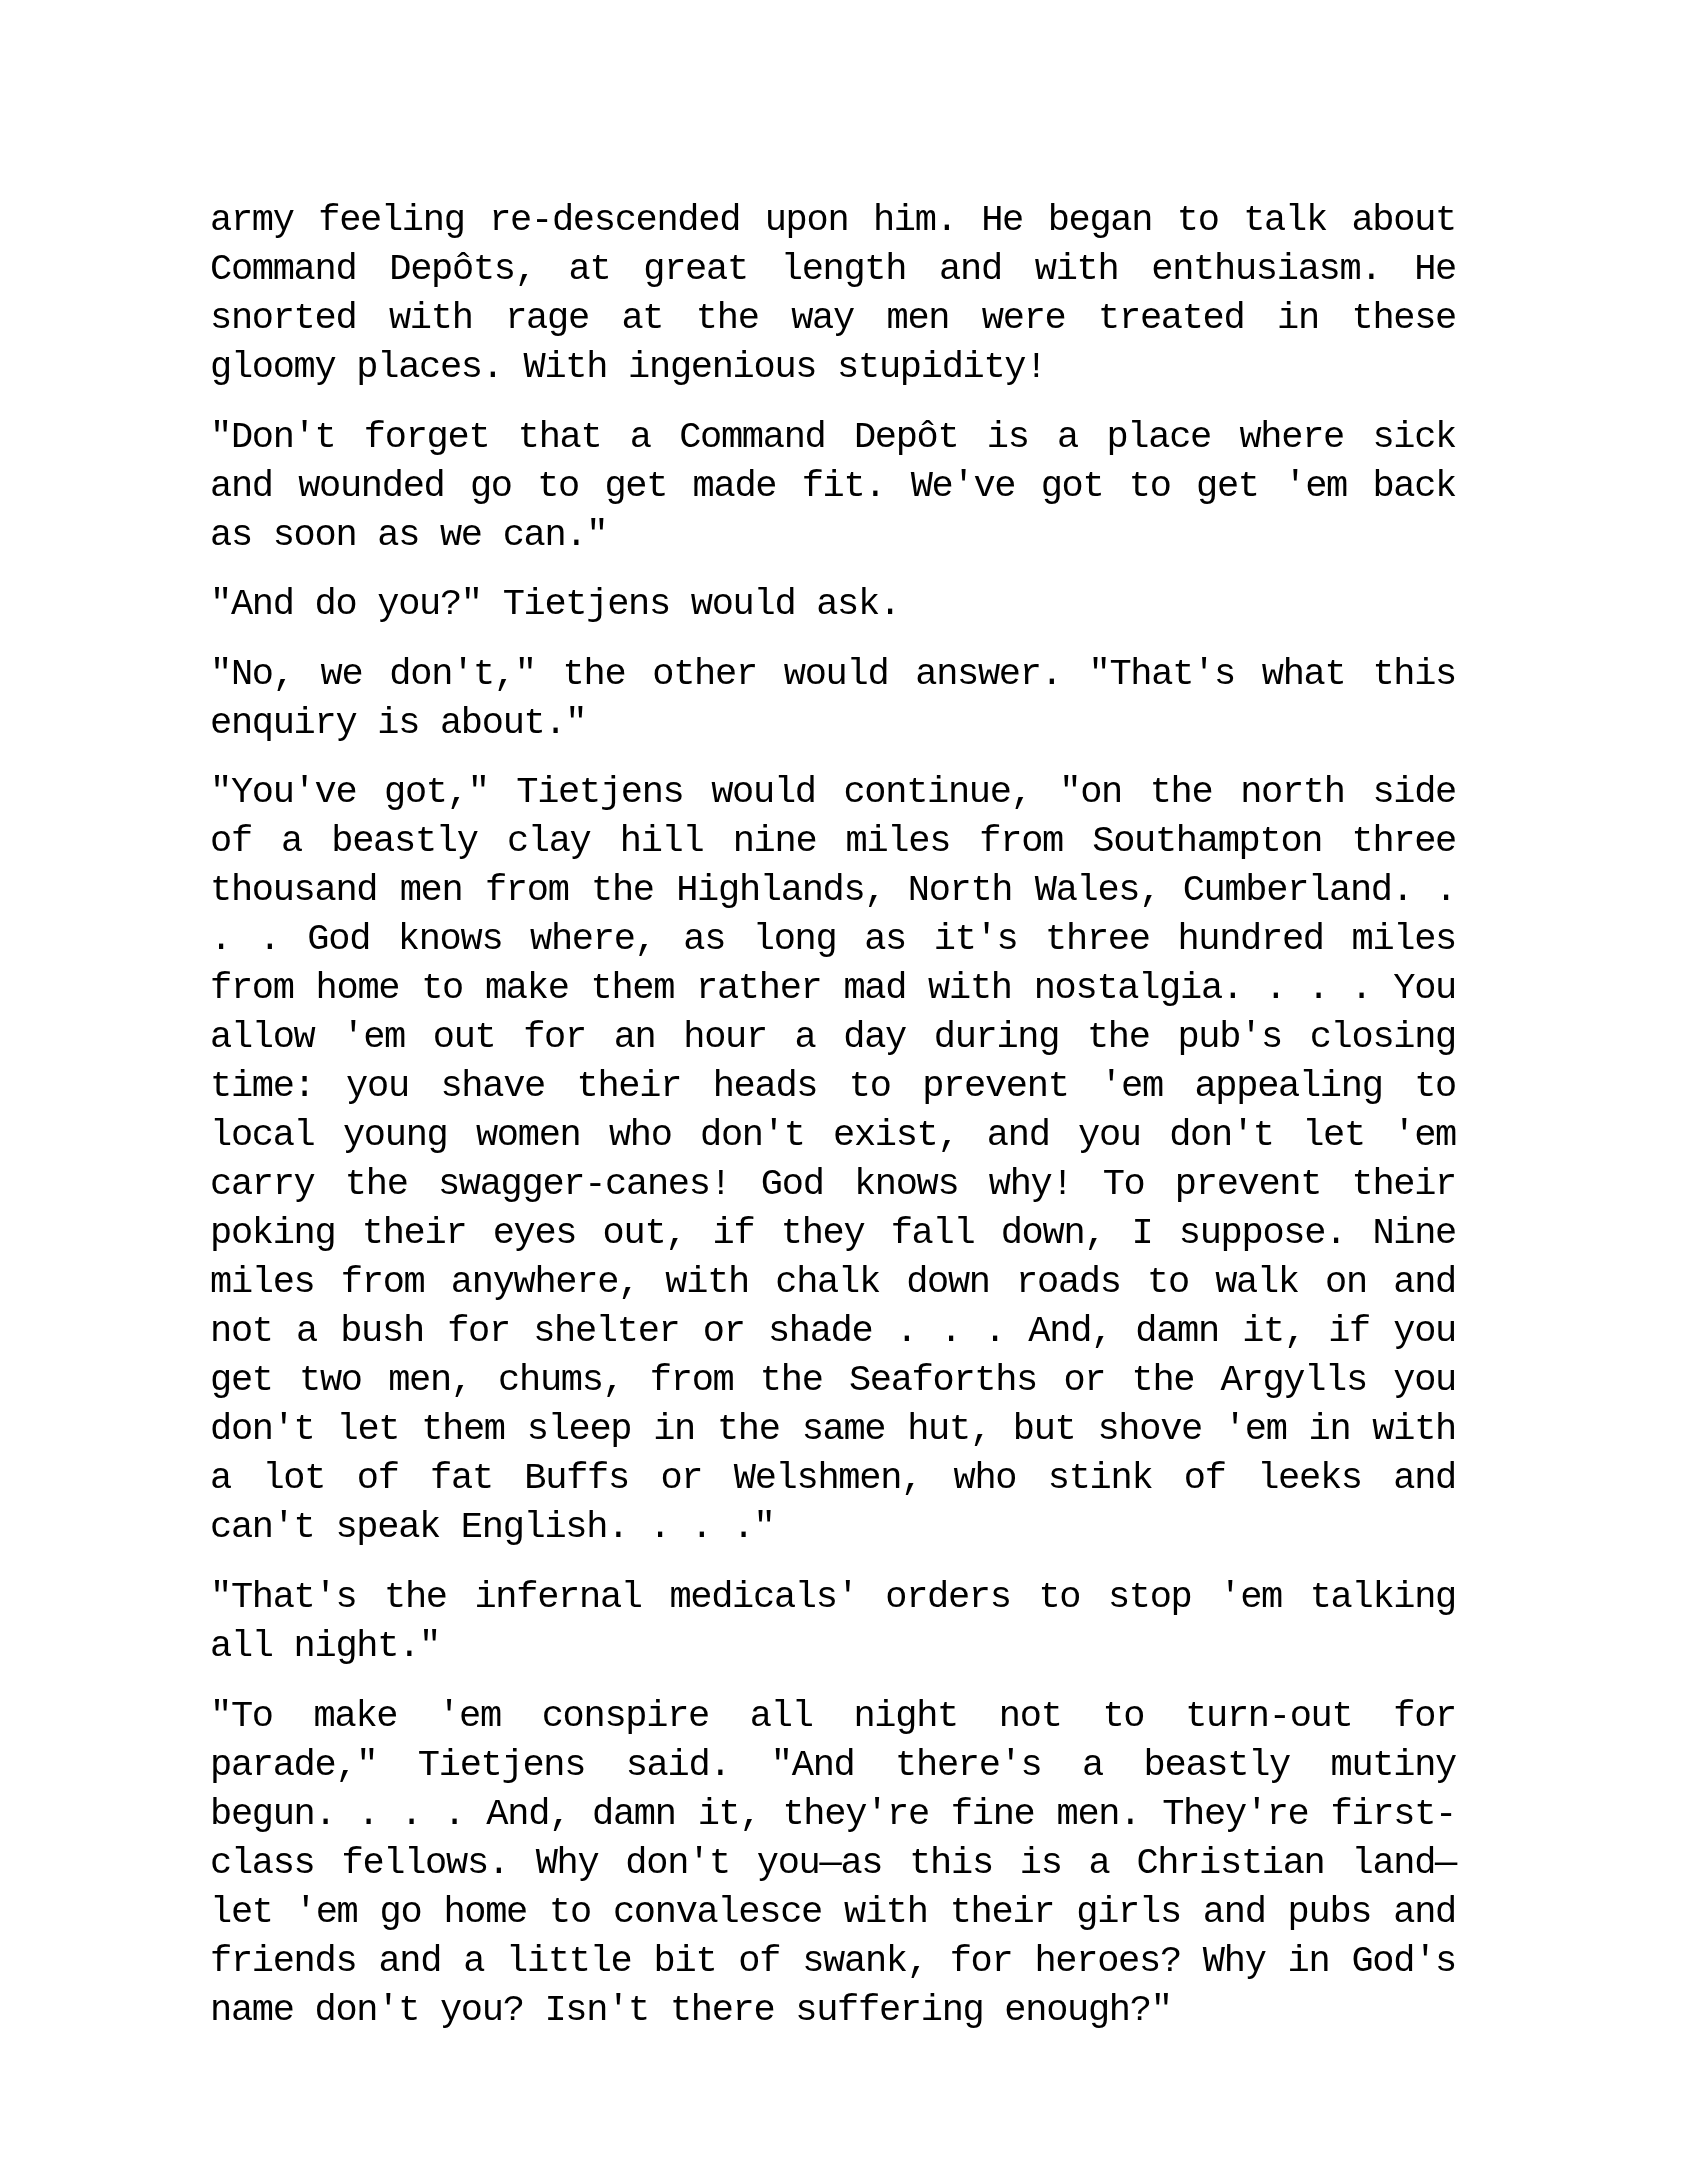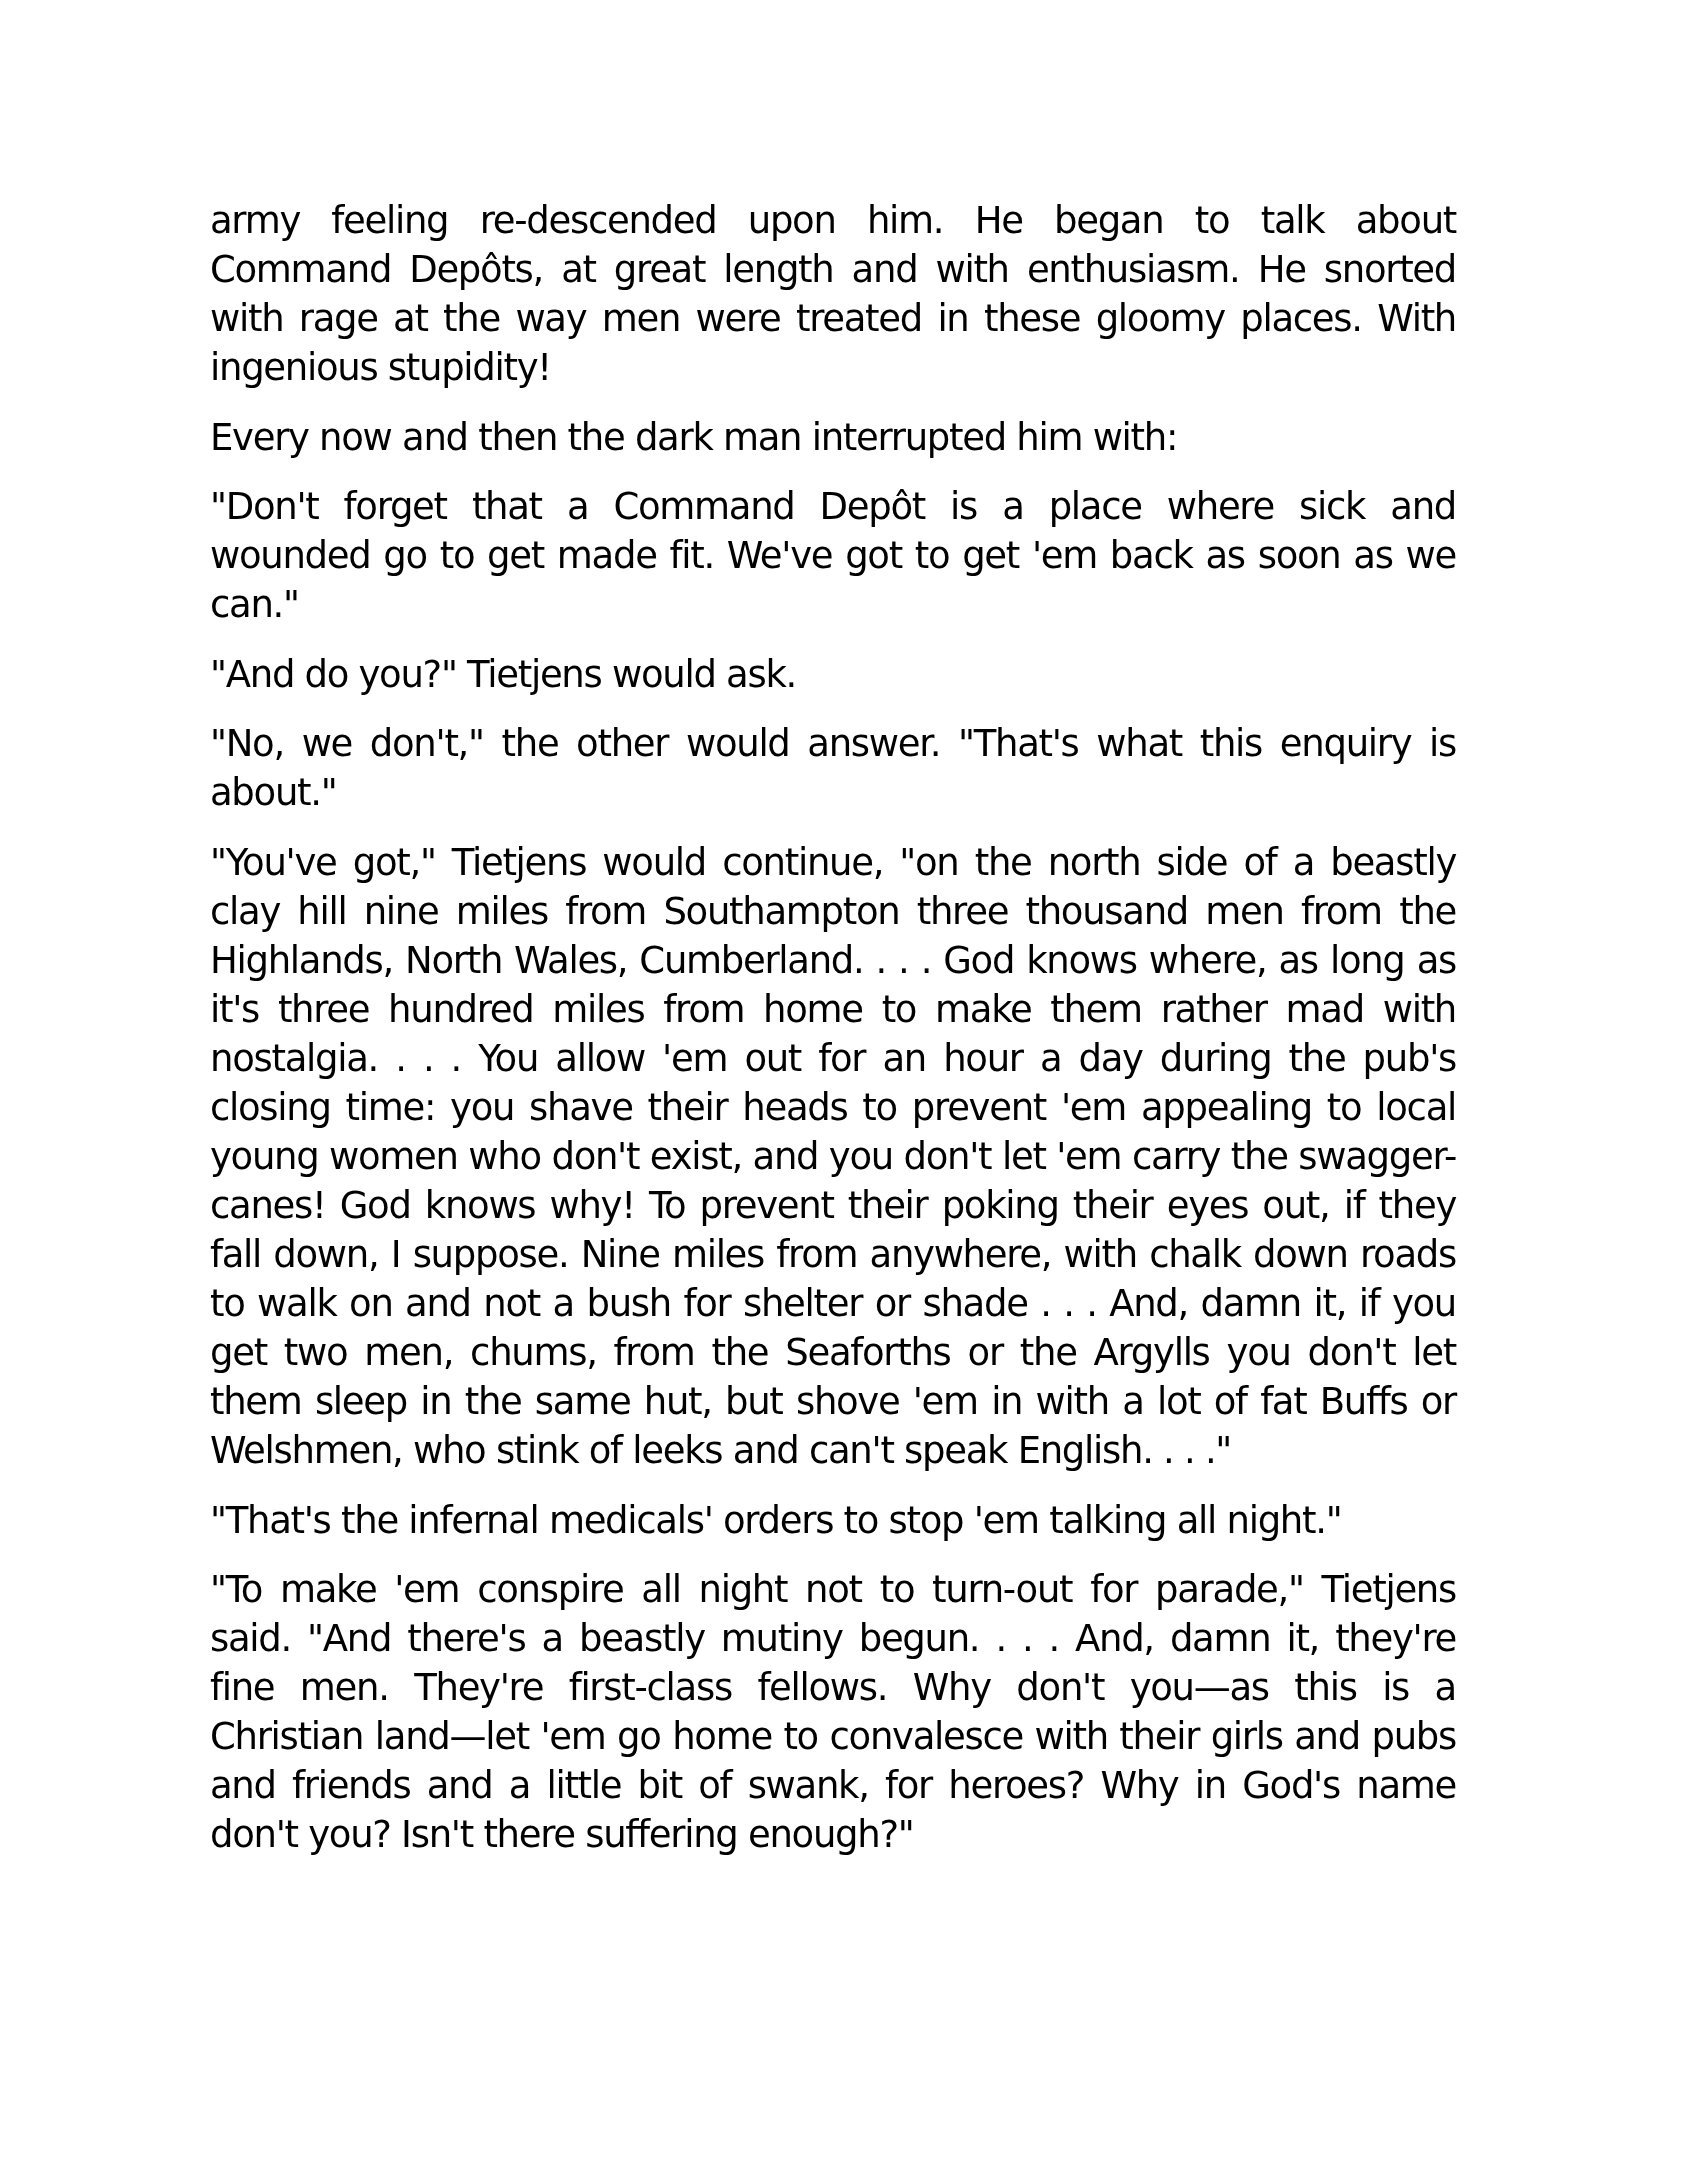--- a/index.html
+++ b/index.html
@@ -25,28 +25,28 @@
       letter-spacing: -1.3px;
       word-spacing: 0px;
     }
     .para {
       margin: 0 0 20.6px 0;
       text-align: justify;
       text-justify: inter-word;
     }
     .para.last-line-left {
       text-align-last: left;
+      font-family: Liberation Mono, monospace;
     }
   </style>
 </head>
 <body>
 
 <div class="page">
   <p class="para last-line-left">army feeling re-descended upon him. He began to talk about Command Depôts, at great length and with enthusiasm. He snorted with rage at the way men were treated in these gloomy places. With ingenious stupidity!</p>
-  <p class="para last-line-left">Every now and then the dark man interrupted him with:</p>
   <p class="para last-line-left">"Don't forget that a Command Depôt is a place where sick and wounded go to get made fit. We've got to get 'em back as soon as we can."</p>
   <p class="para last-line-left">"And do you?" Tietjens would ask.</p>
   <p class="para last-line-left">"No, we don't," the other would answer. "That's what this enquiry is about."</p>
   <p class="para last-line-left">"You've got," Tietjens would continue, "on the north side of a beastly clay hill nine miles from Southampton three thousand men from the Highlands, North Wales, Cumberland. . . . God knows where, as long as it's three hundred miles from home to make them rather mad with nostalgia. . . . You allow 'em out for an hour a day during the pub's closing time: you shave their heads to prevent 'em appealing to local young women who don't exist, and you don't let 'em carry the swagger-canes! God knows why! To prevent their poking their eyes out, if they fall down, I suppose. Nine miles from anywhere, with chalk down roads to walk on and not a bush for shelter or shade . . . And, damn it, if you get two men, chums, from the Seaforths or the Argylls you don't let them sleep in the same hut, but shove 'em in with a lot of fat Buffs or Welshmen, who stink of leeks and can't speak English. . . ."</p>
   <p class="para last-line-left">"That's the infernal medicals' orders to stop 'em talking all night."</p>
   <p class="para last-line-left">"To make 'em conspire all night not to turn-out for parade," Tietjens said. "And there's a beastly mutiny begun. . . . And, damn it, they're fine men. They're first-class fellows. Why don't you—as this is a Christian land—let 'em go home to convalesce with their girls and pubs and friends and a little bit of swank, for heroes? Why in God's name don't you? Isn't there suffering enough?"</p>
 </div>
 
 
 </body></html>

